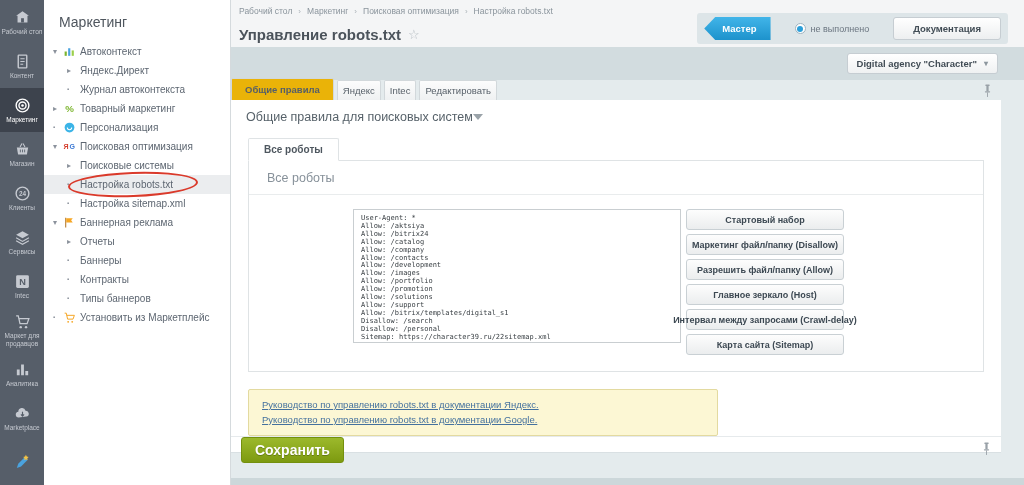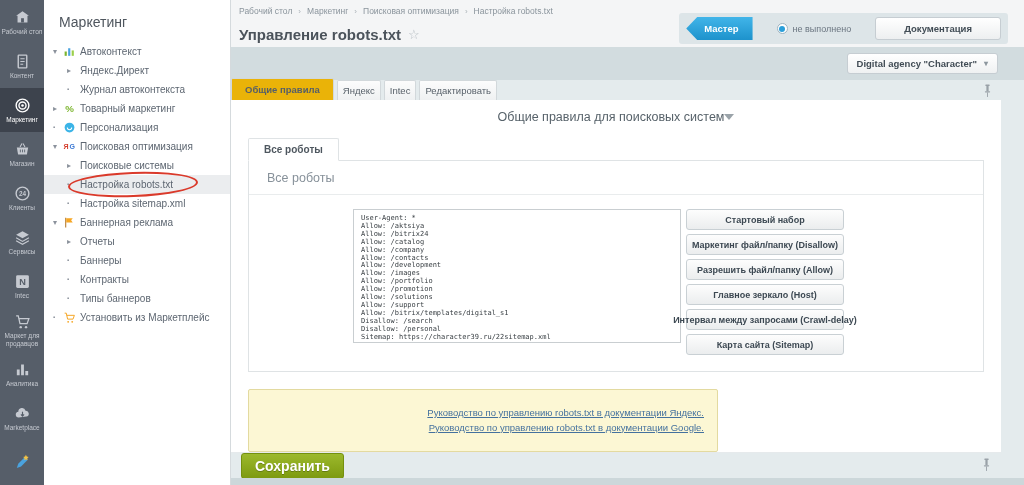--- a/index.html
+++ b/index.html
@@ -37,49 +37,49 @@
   .title-row { height:25px; background:#f4f5f6; display:flex; align-items:center; padding-left:8px; }
   .page-title { font-size:15px; font-weight:bold; color:#4b535b; }
   .fav-star { color:#b6bdc3; font-size:13px; margin-left:7px; cursor:pointer; }
 
   .top-actions { position:absolute; top:13px; right:16px; height:31px; background:#dde5e8; border-radius:3px; display:flex; align-items:center; padding:0 7px; gap:24px; z-index:5; }
   .master-btn { background:linear-gradient(#41b5e9,#1d92cc); color:#fff; font-weight:bold; font-size:9.5px; padding:6px 14px 6px 18px; clip-path:polygon(11px 0,100% 0,100% 100%,11px 100%,0 50%); cursor:pointer; }
   .status-wrap { display:flex; align-items:center; gap:5px; cursor:pointer; }
   .radio { width:11px; height:11px; border-radius:50%; background:#fff; border:1px solid #9fb4c0; display:flex; align-items:center; justify-content:center; }
   .radio-dot { width:6px; height:6px; border-radius:50%; background:#2b9fd9; }
   .status-label { font-size:9px; color:#6b7681; }
-  .docs-btn { background:linear-gradient(#fff,#edeff0); border:1px solid #c6cdd2; border-radius:3px; font-size:9.5px; font-weight:bold; color:#414c55; padding:5px 28px; cursor:pointer; }
+  .docs-btn { background:linear-gradient(#fff,#edeff0); border:1px solid #c6cdd2; border-radius:3px; font-size:9.5px; font-weight:bold; color:#414c55; padding:5px 19px; cursor:pointer; }
 
   .band { height:33px; background:#d2dcdf; position:relative; }
   .site-selector { position:absolute; right:26px; top:6px; display:flex; align-items:center; gap:7px; background:linear-gradient(#fff,#eff1f2); border:1px solid #c6cdd2; border-radius:3px; padding:4px 9px; font-size:9.5px; font-weight:bold; color:#414c55; cursor:pointer; }
   .dd-arrow { color:#8d979e; font-size:8px; }
 
   .tabs-row { height:20px; display:flex; align-items:flex-end; position:relative; }
   .tab { font-size:9.5px; color:#565f68; background:linear-gradient(#fcfcfc,#eff1f2); border:1px solid #d2d8db; border-bottom:none; border-radius:2px 2px 0 0; padding:4px 5px; margin-right:3px; cursor:pointer; white-space:nowrap; }
   .tab.active { background:#eab308; font-weight:bold; padding:5px 13px; position:relative; z-index:2; }
   .pin { position:absolute; right:32px; top:3px; cursor:pointer; }
   .pin svg { width:9px; height:15px; }
 
   .panel { background:#fff; height:353px; margin-right:23px; display:flex; flex-direction:column; border-bottom:1px solid #d9e0e3; }
   .panel-body { flex:1; }
-  .section-head { display:flex; justify-content:center; align-items:center; padding:10px 15px 6px; }
+  .section-head { display:flex; justify-content:flex-start; align-items:center; padding:10px 15px 6px; }
   .section-title { font-size:12.5px; color:#57626a; }
   .chevron { width:0; height:0; border-left:5px solid transparent; border-right:5px solid transparent; border-top:6px solid #9aa3a9; cursor:pointer; }
 
   .inner-tabs { padding-left:17px; display:flex; margin-top:8px; }
   .inner-tab { font-size:10px; font-weight:bold; color:#4e575f; background:#fff; border:1px solid #dfe3e5; border-bottom:1px solid #fff; border-radius:2px 2px 0 0; padding:5px 15px; position:relative; z-index:2; cursor:pointer; }
   .inner-panel { margin:-1px 17px 0; border:1px solid #dfe3e5; background:#fff; padding-bottom:16px; }
   .inner-heading { font-size:12.5px; color:#87919a; padding:10px 18px 9px; }
   .inner-sep { border-bottom:1px solid #e9eced; }
   .form-row { display:flex; padding-left:104px; gap:5px; margin-top:14px; }
   .robots-box { width:328px; height:134px; border:1px solid #c9ced1; padding:5px 7px; font-family:"DejaVu Sans Mono", monospace; font-size:7px; line-height:1.13; color:#3a4045; white-space:pre; overflow:hidden; background:#fff; cursor:text; }
   .actions-col { display:flex; flex-direction:column; gap:4px; width:158px; }
   .action-btn { height:21px; background:linear-gradient(#fdfdfd,#ebedee); border:1px solid #c9d0d4; border-radius:3px; font-size:9px; font-weight:bold; color:#3c4852; display:flex; align-items:center; justify-content:center; cursor:pointer; white-space:nowrap; }
 
-  .note-box { margin:17px 17px 0; width:470px; background:#fcf7d4; border:1px solid #e3daa0; border-radius:2px; padding:16px 13px;text-align:right; }
+  .note-box { margin:17px 17px 0; width:470px; background:#fcf7d4; border:1px solid #e3daa0; border-radius:2px; padding:8px 13px; }
   .note-link { display:block; font-size:9.5px; color:#44719e; text-decoration:underline; line-height:1.55; cursor:pointer; }
 
   .panel-footer { border-top:1px solid #e6eaec; height:30px; display:flex; align-items:center; justify-content:space-between; padding:0 10px; }
   .save-btn { background:linear-gradient(#9cb92c,#7d9a10); border:1px solid #74900e; border-radius:3px; color:#fff; font-weight:bold; font-size:14px; padding:4px 13px; text-shadow:0 1px 0 rgba(0,0,0,.25); cursor:pointer; }
   .pin-footer { cursor:pointer; }
   .pin-footer svg { width:9px; height:15px; }
   .content::after { content:""; position:absolute; left:0; right:0; bottom:0; height:7px; background:#ccd7da; }
 </style>
 </head>
 <body>

